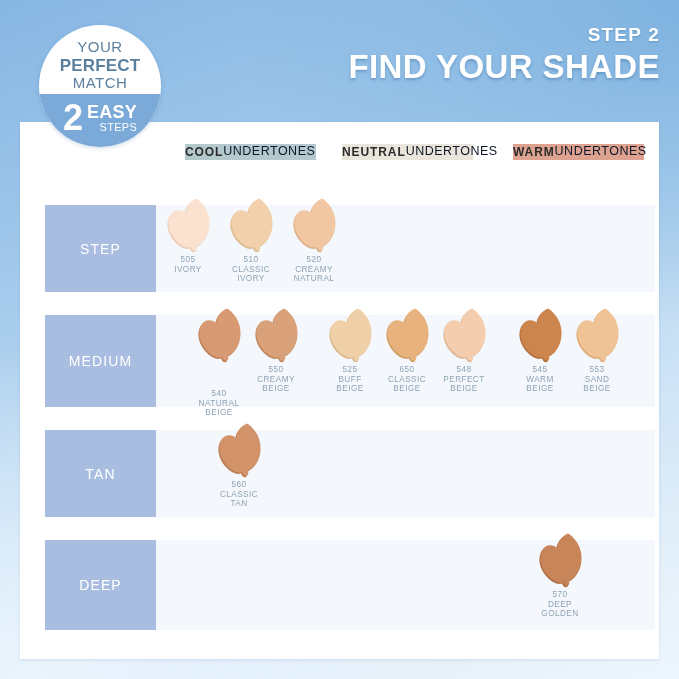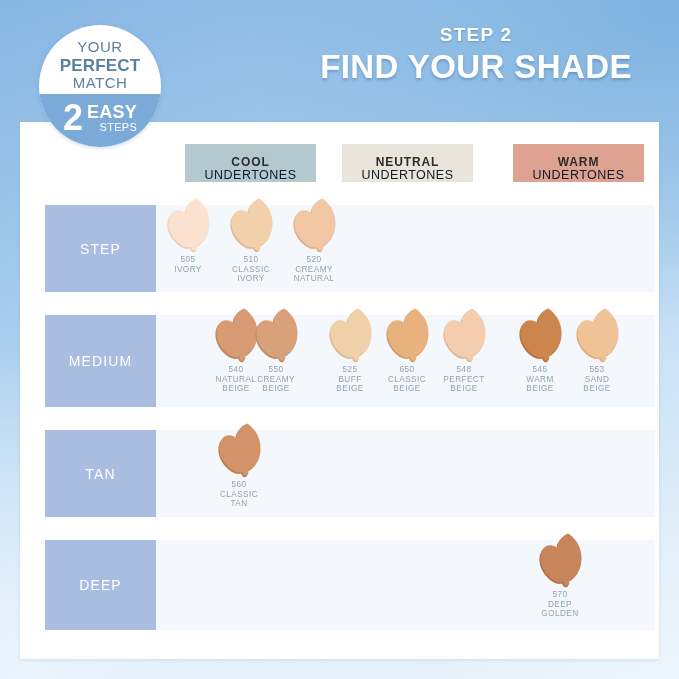--- a/index.html
+++ b/index.html
@@ -9,21 +9,21 @@
     position:relative;
   }
   #stage{
     position:absolute;inset:0;width:679px;height:679px;overflow:hidden;
     background:
       radial-gradient(120% 95% at 4% 100%, #eaf4fd 0%, rgba(234,244,253,0) 52%),
       radial-gradient(110% 80% at 100% 0%, #7fb3e0 0%, rgba(127,179,224,0) 60%),
       linear-gradient(160deg, #86b6e2 0%, #9ec6ea 26%, #b8d7f1 50%, #cfe4f6 68%, #e2eff9 85%, #eef6fd 100%);
   }
   
-  .hdr{position:absolute;left:311px;top:24px;width:330px;text-align:center;}
+  .hdr{position:absolute;left:330px;top:24px;width:330px;text-align:right;}
   .hdr .step{
     color:#ffffff;font-size:19px;font-weight:bold;letter-spacing:1.2px;
     text-shadow:0 1px 2px rgba(60,110,160,.45);
   }
   .hdr .title{
     color:#ffffff;font-size:33px;font-weight:bold;letter-spacing:.4px;
     margin-top:2px;text-shadow:0 2px 3px rgba(60,110,160,.45);
     white-space:nowrap;
   }
   
@@ -51,22 +51,22 @@
   .badge .easy{font-size:18px;font-weight:bold;letter-spacing:.3px;}
   .badge .steps{font-size:11px;letter-spacing:.3px;}
   
   .card{
     position:absolute;left:20px;top:122px;width:639px;height:537px;background:#ffffff;
     box-shadow:0 1px 3px rgba(90,130,170,.18);
   }
   
   .uhead{position:absolute;left:0;top:0;width:639px;height:62px;}
   .uchip{
-    position:absolute;top:22px;height:38px;display:flex;flex-direction:column;
-    align-items:center;justify-content:flex-end;line-height:1.05;
+    position:absolute;top:22px;height:16px;display:flex;flex-direction:row;
+    align-items:center;justify-content:flex-start;line-height:1.05;
   }
   .uchip .a{font-size:12px;font-weight:bold;letter-spacing:.9px;color:#2b2b2b;}
   .uchip .b{font-size:12.5px;letter-spacing:.5px;color:#0f172a;}
   .uchip.cool{left:165px;width:131px;background:#b3c9ce;}
   .uchip.neutral{left:322px;width:131px;background:#eae5da;}
   .uchip.warm{left:493px;width:131px;background:#dda390;}
   
   .row{position:absolute;left:0;width:639px;}
   .band{position:absolute;left:25px;width:610px;height:100%;background:#f4f8fc;}
   .rowlabel{
@@ -182,21 +182,21 @@
             <div class="sl">
               <span class="code">520</span>
               <span class="nm">CREAMY</span>
               <span class="nm">NATURAL</span>
             </div>
           </div>
         </div>
         <div class="row" style="top: 193px; height: 92px;">
           <div class="band" style="background: rgb(244, 248, 252);"></div>
           <div class="rowlabel" style="background: rgb(168, 189, 224);">MEDIUM</div>
-          <div class="swatchcell" style="left: 188px;">
+          <div class="swatchcell" style="left: 171px; gap: 24px;">
             <div class="blob">
               <svg viewBox="0 0 52 56" aria-hidden="true">
     <path d="M33 3 C26 6 22 12 22.5 18 C18 13 10 14 7 20 C3.5 27.5 6 37 12 44
              C17.5 50.5 24 53 28 51.5 C29 54.5 31 56 33 55 C34.5 54.2 34.6 52.3 34 50
              C39 48 43.5 43 45.5 36 C48 27 46 17 41 10.5 C38.6 7.3 35.8 4.4 33 3 Z" fill="#c08258"></path>
     <path d="M34 1.5 C27 4.5 23 10.5 23.5 16.5 C19 11.5 11 12.5 8 18.5
              C4.5 26 7 35.5 13 42.5 C18.5 49 25 51.5 29 50 C30 53 32 54.5 34 53.5
              C35.5 52.7 35.6 50.8 35 48.5 C40 46.5 44.5 41.5 46.5 34.5
              C49 25.5 47 15.5 42 9 C39.6 5.8 36.8 2.9 34 1.5 Z" fill="#d79a72"></path>
   </svg>

